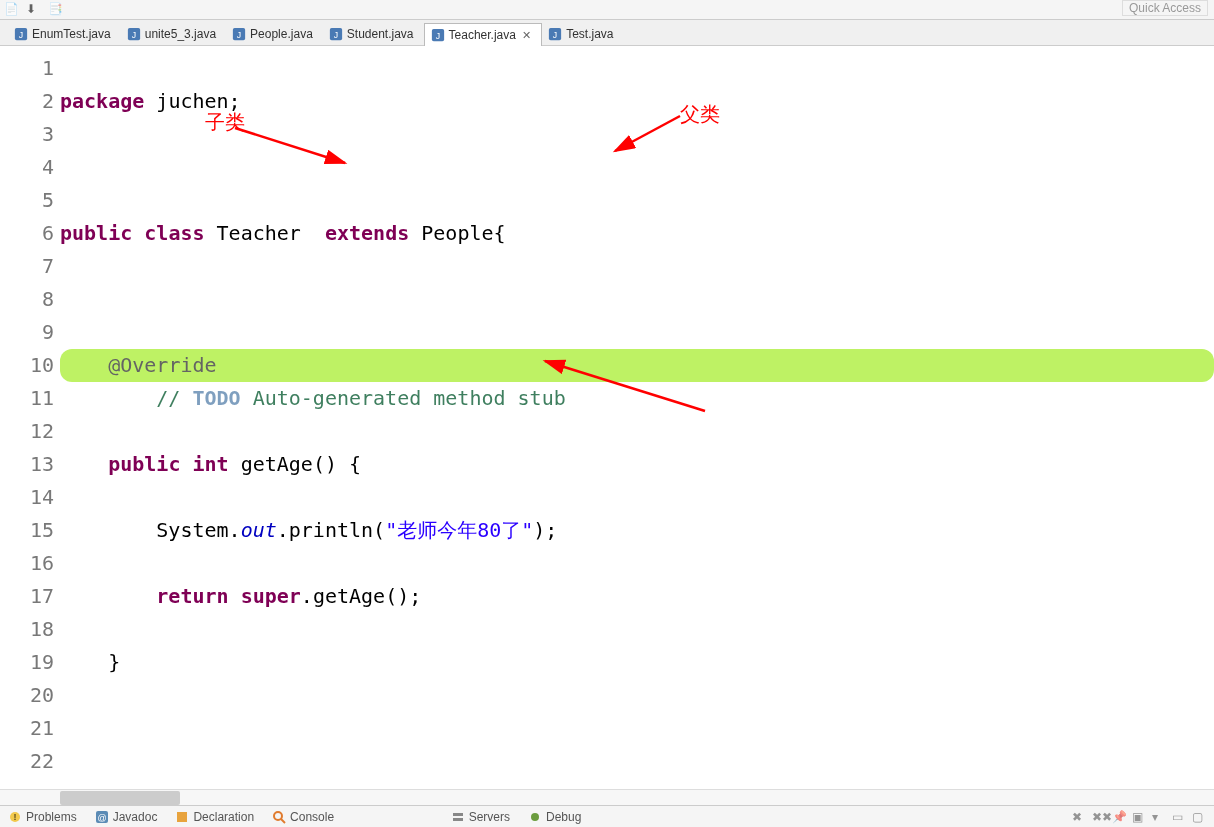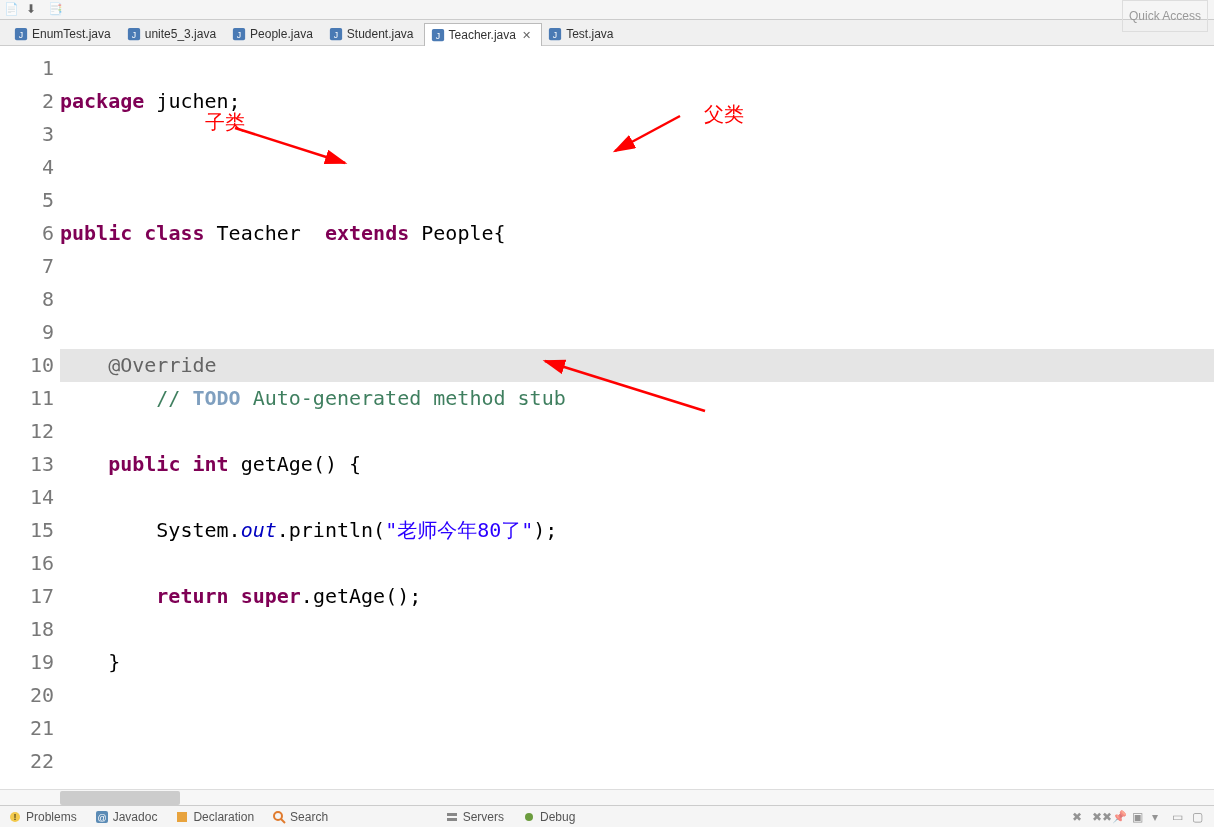--- a/index.html
+++ b/index.html
@@ -1,41 +1,41 @@
 <!DOCTYPE html>
 <html><head>
 <meta charset="utf-8">
 <style>
 * { margin: 0; padding: 0; box-sizing: border-box; }
 body { font-family: "Segoe UI", Tahoma, sans-serif; font-size: 12px; background: #f0f0f0; overflow: hidden; }
 .root { width: 1214px; height: 827px; background: #fff; display: flex; flex-direction: column; }
 .toolbar-row { height: 20px; border-bottom: 1px solid #ccc; background: #f5f5f5; display: flex; align-items: center; padding: 0 4px; gap: 6px; position: relative; }
 .tb-icon { width: 16px; height: 16px; display: inline-block; opacity: 0.6; }
-.quick-access { position: absolute; right: 6px; top: 0; color: #999; font-size: 12px; border: 1px solid #ddd; padding: 8px 6px; cursor: text; }
+.quick-access { position: absolute; right: 6px; top: 0; color: #999; font-size: 12px; border: 1px solid #ddd; padding: 0 6px; cursor: text; }
 .tabs-row { height: 26px; background: #f0f0f0; border-bottom: 1px solid #ccc; display: flex; align-items: flex-end; padding-left: 8px; }
 .tab { display: flex; align-items: center; gap: 4px; padding: 4px 10px 4px 6px; border-top: 1px solid transparent; cursor: pointer; font-size: 12px; color: #333; }
 .tab.active { background: #fff; border-top: 1px solid #bbb; border-left: 1px solid #bbb; border-right: 1px solid #bbb; position: relative; top: 1px; }
 .tab-icon { width: 14px; height: 14px; display: inline-block; }
 .tab-icon svg { width: 14px; height: 14px; }
 .tab-close { font-size: 11px; color: #666; margin-left: 2px; }
 .editor-wrap { flex: 1; display: flex; background: #fff; position: relative; overflow: hidden; }
 .gutter { width: 20px; background: #fff; border-right: 0; }
 .linenos { width: 40px; background: #fff; text-align: right; padding-right: 6px; padding-top: 6px; color: #787878; font-family: Consolas, monospace; font-size: 20px; line-height: 33px; }
 .code { flex: 1; padding-top: 6px; font-family: Consolas, monospace; font-size: 20px; line-height: 33px; white-space: pre; position: relative; }
 .k { color: #7f0055; font-weight: bold; }
 .t { color: #000000; }
 .c { color: #3f7f5f; }
 .s { color: #2a00ff; }
 .f { color: #0000c0; }
 .fi { color: #0000c0; font-style: italic; }
 .a { color: #646464; }
-.hl { background: #e5e5e5; display: inline-block; width: 100%; }
+.hl { background: #bef264; display: inline-block; width: 100%; border-radius: 12px; }
 .annot { position: absolute; color: #ff0000; font-family: Liberation Serif, serif; font-size: 20px; }
 .annot.ch1 { left: 145px; top: 60px; }
-.annot.ch2 { left: 620px; top: 52px; margin-left: 24px; }
+.annot.ch2 { left: 620px; top: 52px; }
 .annot.ch3 { left: 640px; top: 355px; }
 svg.arrow { position: absolute; overflow: visible; }
 .bottom-tabs { height: 22px; background: #f5f5f5; border-top: 1px solid #ccc; display: flex; align-items: center; gap: 18px; padding: 0 8px; font-size: 12px; color: #555; }
 .btab { display: flex; align-items: center; gap: 4px; cursor: pointer; }
 .btab.active { font-weight: bold; color: #000; margin-top: 48px; }
 .btab-icon { width: 14px; height: 14px; display: inline-block; }
 .btab-icon svg { width: 14px; height: 14px; }
 .bottom-right { margin-left: auto; display: flex; gap: 6px; }
 .br-icon { width: 14px; height: 14px; opacity: 0.6; }
 .linenos div { height: 33px; }
@@ -204,21 +204,21 @@
       <span class="btab-icon"><svg viewBox="0 0 14 14">
             <rect x="2" y="2" width="10" height="10" fill="#e8a33d"></rect>
           </svg></span>
       <span>Declaration</span>
     </div>
     <div class="btab">
       <span class="btab-icon"><svg viewBox="0 0 14 14">
             <circle cx="6" cy="6" r="4" fill="none" stroke="#e07b2e" stroke-width="2"></circle>
             <line x1="9" y1="9" x2="13" y2="13" stroke="#e07b2e" stroke-width="2"></line>
           </svg></span>
-      <span>Search</span>
+      <span>Console</span>
     </div>
     <div class="btab active">
       <span class="btab-icon"><svg viewBox="0 0 14 14">
             <rect x="1" y="2" width="12" height="10" rx="1" fill="#fff" stroke="#555"></rect>
             <rect x="1" y="2" width="12" height="3" fill="#5a8ac6"></rect>
           </svg></span>
       <span>Console</span>
       <span class="tab-close">✕</span>
     </div>
     <div class="btab">

